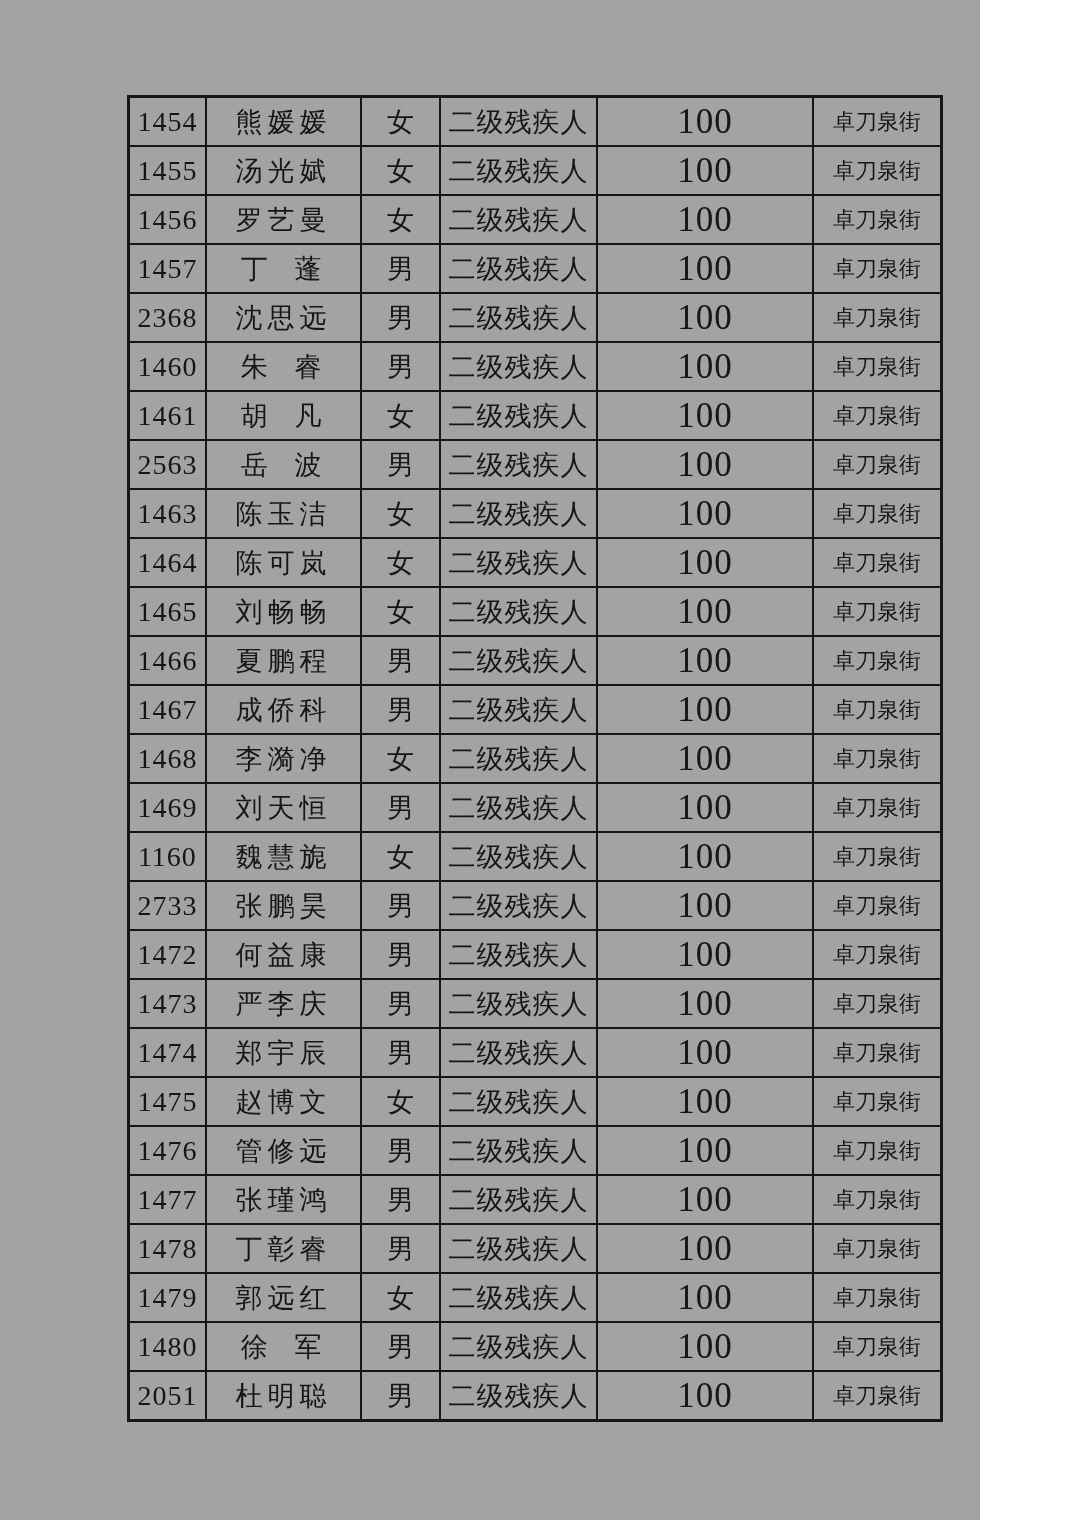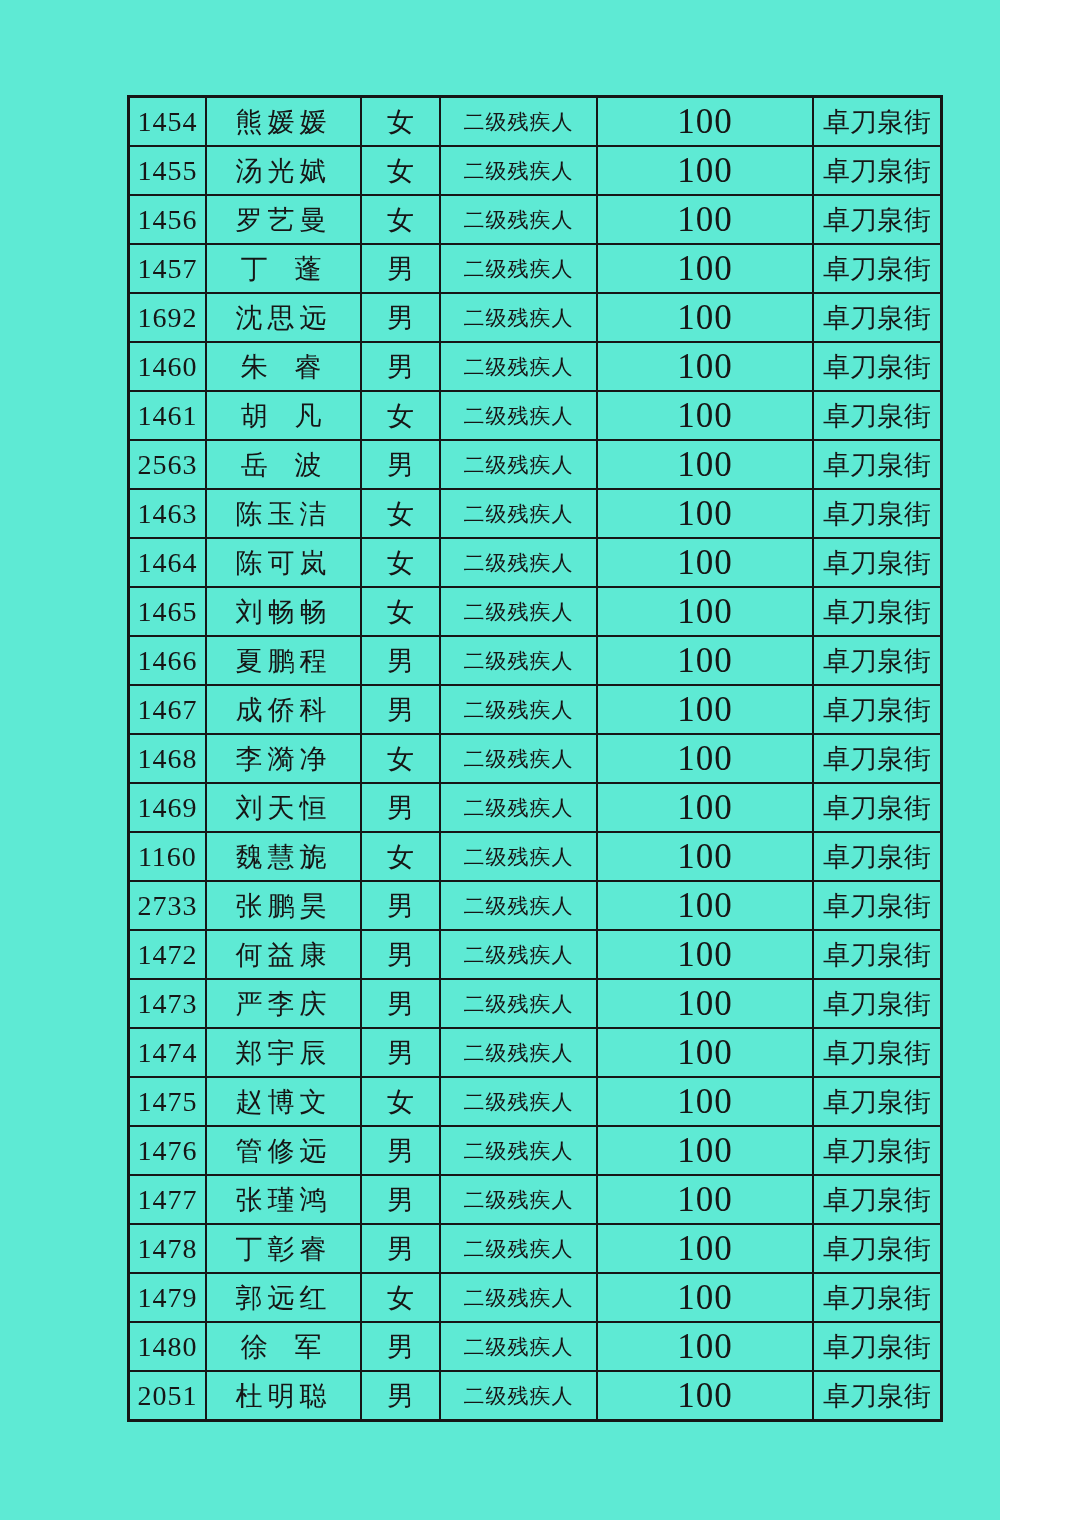--- a/index.html
+++ b/index.html
@@ -12,22 +12,21 @@
     height: 1520px;
     position: relative;
     font-family: "Liberation Serif", "DejaVu Serif", serif;
     color: #161616;
   }
   .page {
     position: absolute;
     left: 0; top: 0;
     width: 980px;
     height: 1520px;
-    background: #5eead4;
-    padding-left: 20px;
+    background: #a3a3a3;
   }
   table.roster {
     position: absolute;
     left: 127px;
     top: 95px;
     width: 816px;
     border-collapse: collapse;
     table-layout: fixed;
     border: 3px solid #161616;
   }
@@ -46,29 +45,29 @@
   }
   td.col-name {
     font-size: 27px;
     letter-spacing: 5px;
     word-spacing: 10px;
   }
   td.col-gender {
     font-size: 27px;
   }
   td.col-category {
-    font-size: 21px;
+    font-size: 27px;
     letter-spacing: 1px;
   }
   td.col-amount {
     font-size: 35px;
     letter-spacing: 1px;
   }
   td.col-street {
-    font-size: 27px;
+    font-size: 22px;
     letter-spacing: 0;
   }
 </style>
 </head>
 <body>
 
 <div class="page">
   <table class="roster">
     <colgroup>
       <col style="width:77px">
@@ -105,21 +104,21 @@
         </tr>
         <tr>
           <td class="col-serial">1457</td>
           <td class="col-name">丁 蓬</td>
           <td class="col-gender">男</td>
           <td class="col-category">二级残疾人</td>
           <td class="col-amount">100</td>
           <td class="col-street">卓刀泉街</td>
         </tr>
         <tr>
-          <td class="col-serial">1692</td>
+          <td class="col-serial">2368</td>
           <td class="col-name">沈思远</td>
           <td class="col-gender">男</td>
           <td class="col-category">二级残疾人</td>
           <td class="col-amount">100</td>
           <td class="col-street">卓刀泉街</td>
         </tr>
         <tr>
           <td class="col-serial">1460</td>
           <td class="col-name">朱 睿</td>
           <td class="col-gender">男</td>

